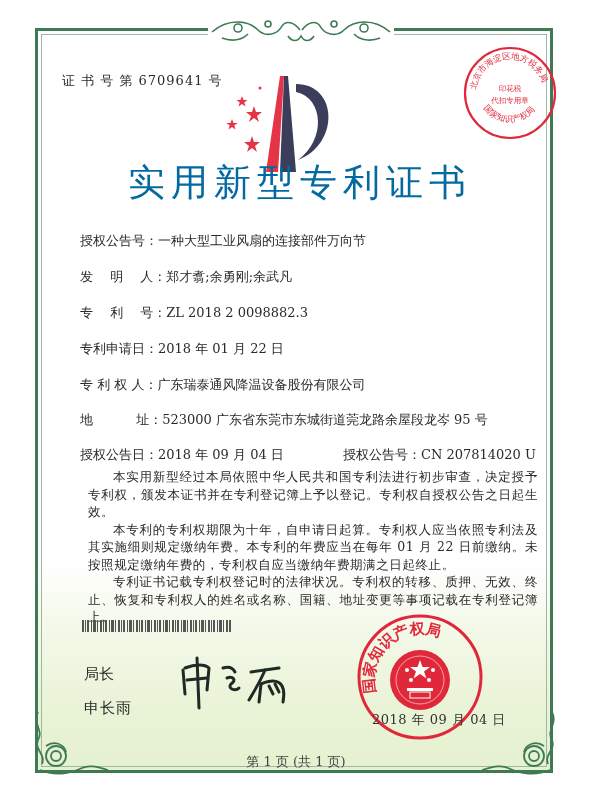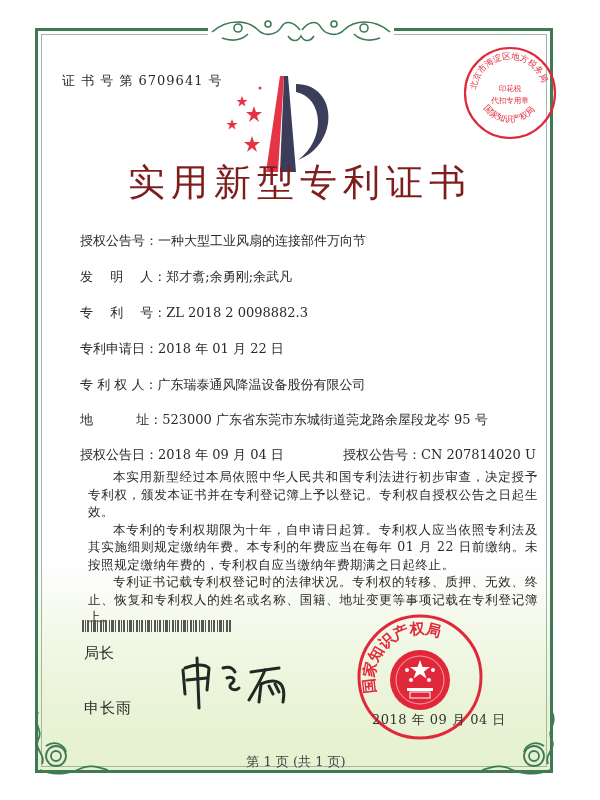--- a/index.html
+++ b/index.html
@@ -22,33 +22,33 @@
   .ornament { position: absolute; }
   .top-ornament { left: 208px; top: 12px; width: 186px; height: 34px; background: #fff; }
   .corner-bl { left: 30px; top: 710px; width: 80px; height: 70px; }
   .corner-br { left: 480px; top: 710px; width: 80px; height: 70px; }
 
   .cert-no { position: absolute; left: 62px; top: 72px; font-size: 13px; letter-spacing: 1px; }
   .logo { position: absolute; left: 218px; top: 74px; width: 130px; height: 100px; }
   .seal-top { position: absolute; left: 462px; top: 45px; width: 96px; height: 96px; }
   .title {
     position: absolute; left: 0; width: 600px; top: 158px; text-align: center;
-    font-size: 37px; letter-spacing: 6px; color: #7f1d1d; font-family: "DejaVu Sans", "Liberation Sans", sans-serif;
+    font-size: 37px; letter-spacing: 6px; color: #0369a1; font-family: "DejaVu Sans", "Liberation Sans", sans-serif;
     font-weight: normal;
   }
   .field { position: absolute; left: 80px; font-size: 13px; white-space: nowrap; }
   .field .lbl { display: inline-block; }
   .field .val { display: inline-block; }
   .body-text {
     position: absolute; left: 80px; width: 450px; top: 468px;
     font-size: 12.5px; line-height: 17.5px; text-align: justify; letter-spacing: 0.6px; margin-left: 8px;
   }
   .body-text p { margin: 0; text-indent: 2em; }
   .barcode { position: absolute; left: 82px; top: 620px; width: 150px; height: 12px; }
-  .director-title { position: absolute; left: 84px; top: 644px; font-size: 15px; font-family: "DejaVu Sans", "Liberation Sans", sans-serif; }
+  .director-title { position: absolute; left: 84px; top: 665px; font-size: 15px; font-family: "DejaVu Sans", "Liberation Sans", sans-serif; }
   .director-name { position: absolute; left: 84px; top: 688px; font-size: 15px; font-family: "DejaVu Sans", "Liberation Sans", sans-serif; letter-spacing: 1px; margin-top: 11px; }
   .signature { position: absolute; left: 175px; top: 650px; width: 150px; height: 60px; }
   .seal-bottom { position: absolute; left: 355px; top: 612px; width: 130px; height: 130px; }
   .seal-date { position: absolute; left: 372px; top: 711px; font-size: 13px; color: #333; letter-spacing: 0.5px; }
   .page-no { position: absolute; left: 0; width: 592px; top: 753px; text-align: center; font-size: 13px; color: #444; }
 </style>
 </head>
 <body>
 
 <div class="frame">

